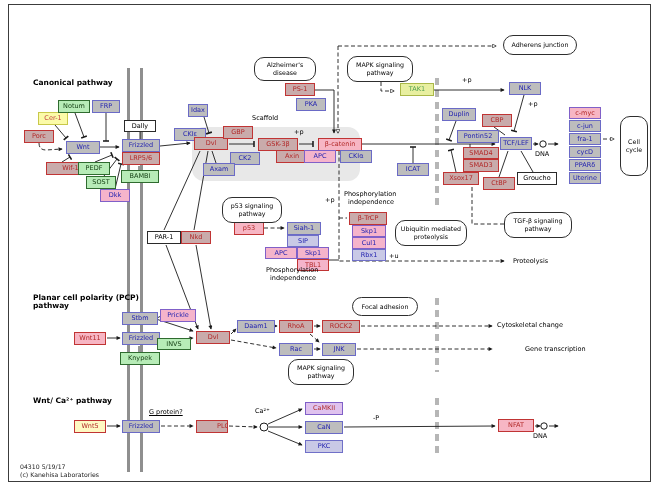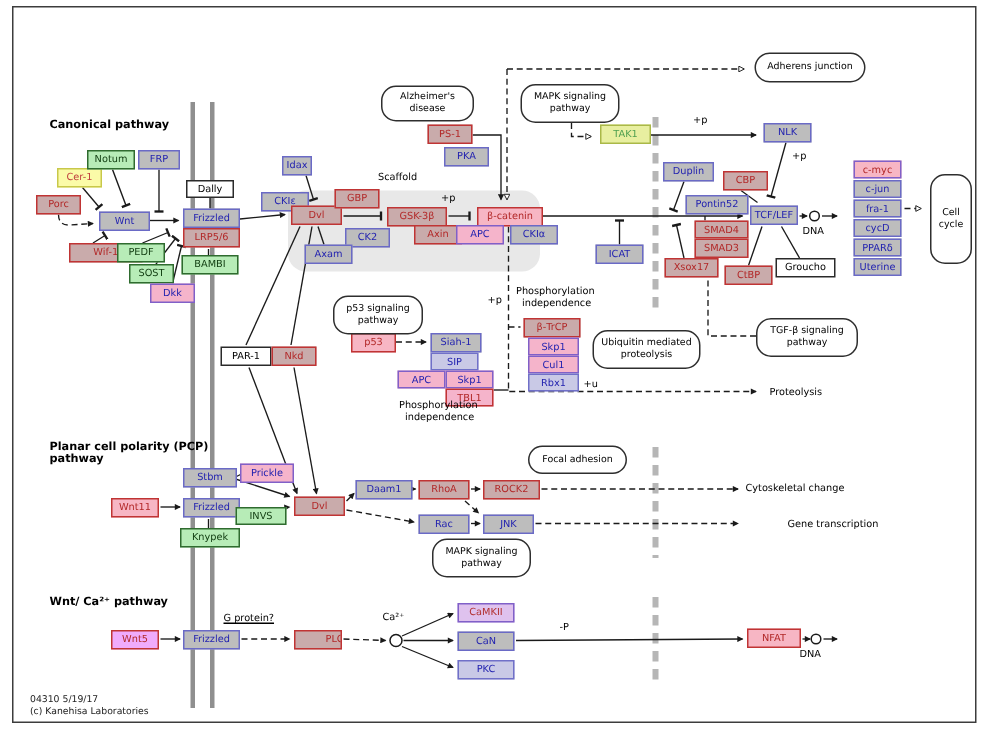--- a/index.html
+++ b/index.html
@@ -171,21 +171,21 @@
     <div class="node" style="left: 74px; top: 332px; width: 32px; height: 13px; line-height: 11px; background: rgb(247, 182, 196); border-color: rgb(192, 52, 52); color: rgb(178, 40, 40);">Wnt11</div>
     <div class="node" style="left: 122px; top: 332px; width: 38px; height: 13px; line-height: 11px; background: rgb(189, 189, 189); border-color: rgb(106, 106, 198); color: rgb(35, 35, 176);">Frizzled</div>
     <div class="node" style="left: 157px; top: 338px; width: 34px; height: 12px; line-height: 10px; background: rgb(183, 236, 183); border-color: rgb(47, 107, 47); color: rgb(16, 60, 16);">INVS</div>
     <div class="node" style="left: 120px; top: 352px; width: 40px; height: 13px; line-height: 11px; background: rgb(183, 236, 183); border-color: rgb(47, 107, 47); color: rgb(16, 60, 16);">Knypek</div>
     <div class="node" style="left: 196px; top: 331px; width: 34px; height: 13px; line-height: 11px; background: rgb(201, 171, 171); border-color: rgb(192, 52, 52); color: rgb(178, 40, 40);">Dvl</div>
     <div class="node" style="left: 237px; top: 320px; width: 38px; height: 13px; line-height: 11px; background: rgb(189, 189, 189); border-color: rgb(106, 106, 198); color: rgb(35, 35, 176);">Daam1</div>
     <div class="node" style="left: 279px; top: 320px; width: 34px; height: 13px; line-height: 11px; background: rgb(201, 171, 171); border-color: rgb(192, 52, 52); color: rgb(178, 40, 40);">RhoA</div>
     <div class="node" style="left: 322px; top: 320px; width: 38px; height: 13px; line-height: 11px; background: rgb(201, 171, 171); border-color: rgb(192, 52, 52); color: rgb(178, 40, 40);">ROCK2</div>
     <div class="node" style="left: 279px; top: 343px; width: 34px; height: 13px; line-height: 11px; background: rgb(189, 189, 189); border-color: rgb(106, 106, 198); color: rgb(35, 35, 176);">Rac</div>
     <div class="node" style="left: 322px; top: 343px; width: 34px; height: 13px; line-height: 11px; background: rgb(189, 189, 189); border-color: rgb(106, 106, 198); color: rgb(35, 35, 176);">JNK</div>
-    <div class="node" style="left: 74px; top: 420px; width: 32px; height: 13px; line-height: 11px; background: #f0abfc; border-color: rgb(192, 52, 52); color: rgb(178, 40, 40);">Wnt5</div>
+    <div class="node" style="left: 74px; top: 420px; width: 32px; height: 13px; line-height: 11px; background: #fef9c3; border-color: rgb(192, 52, 52); color: rgb(178, 40, 40);">Wnt5</div>
     <div class="node" style="left: 122px; top: 420px; width: 38px; height: 13px; line-height: 11px; background: rgb(189, 189, 189); border-color: rgb(106, 106, 198); color: rgb(35, 35, 176);">Frizzled</div>
     <div class="node" style="left: 196px; top: 420px; width: 32px; height: 13px; line-height: 11px; background: rgb(201, 171, 171); border-color: rgb(192, 52, 52); color: rgb(178, 40, 40); padding-left: 20px;">PLC</div>
     <div class="node" style="left: 305px; top: 402px; width: 38px; height: 13px; line-height: 11px; background: rgb(223, 194, 238); border-color: rgb(128, 96, 200); color: rgb(178, 48, 48);">CaMKII</div>
     <div class="node" style="left: 305px; top: 421px; width: 38px; height: 13px; line-height: 11px; background: rgb(189, 189, 189); border-color: rgb(106, 106, 198); color: rgb(35, 35, 176);">CaN</div>
     <div class="node" style="left: 305px; top: 440px; width: 38px; height: 13px; line-height: 11px; background: rgb(201, 201, 230); border-color: rgb(112, 112, 200); color: rgb(35, 35, 176);">PKC</div>
     <div class="node" style="left: 498px; top: 419px; width: 36px; height: 13px; line-height: 11px; background: rgb(247, 182, 196); border-color: rgb(192, 52, 52); color: rgb(178, 40, 40);">NFAT</div>
     <div class="oval" style="left: 254px; top: 57px; width: 62px; height: 24px;">
       <div>Alzheimer's</div>
       <div>disease</div>
     </div>

